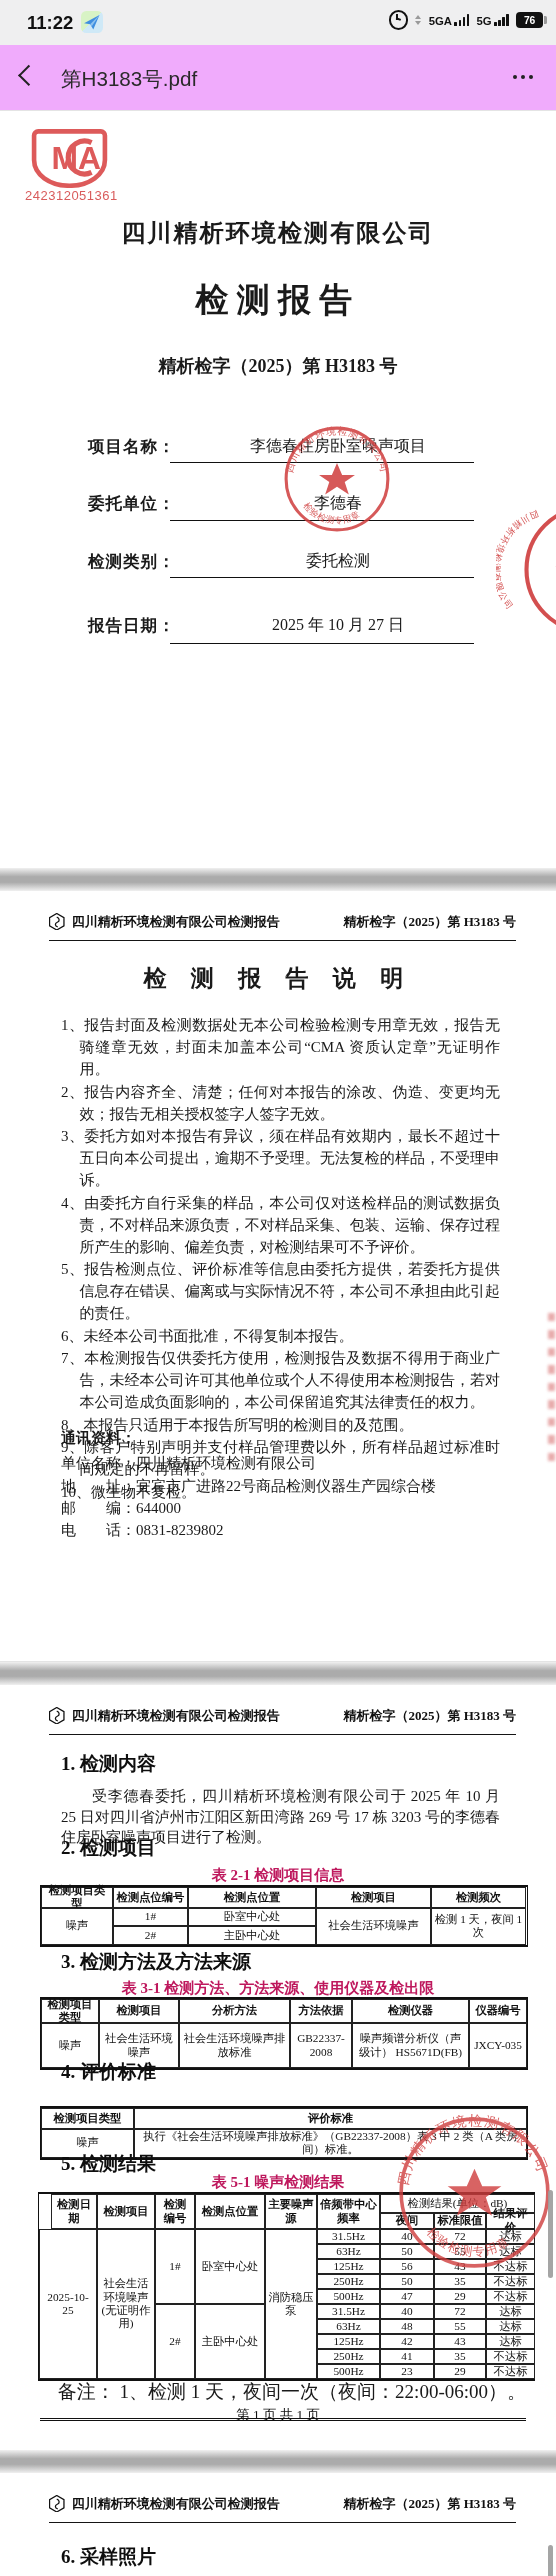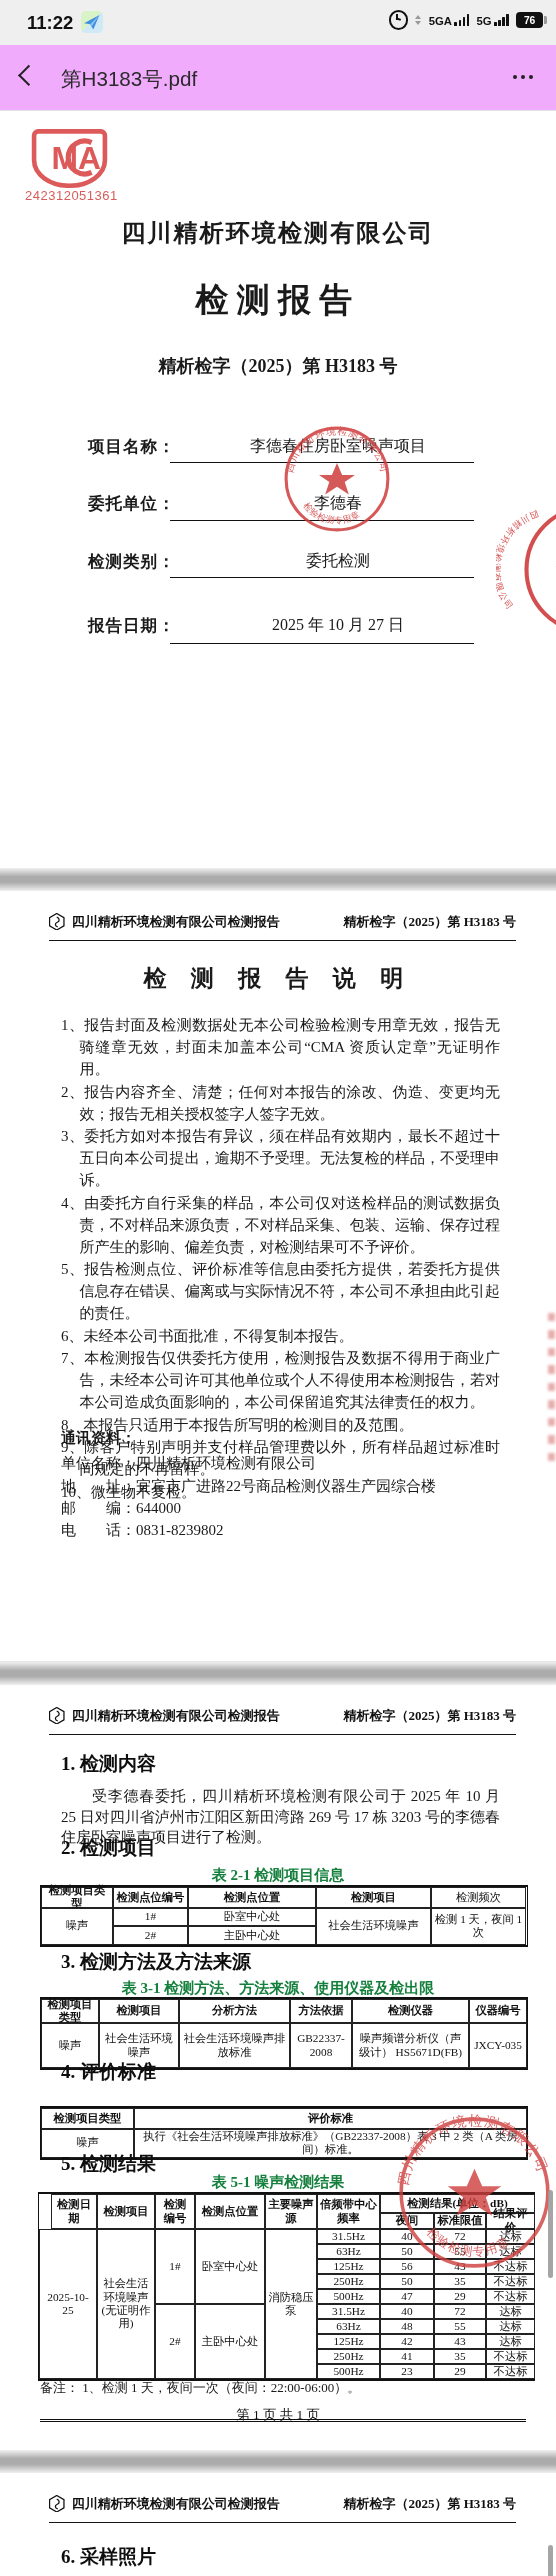--- a/index.html
+++ b/index.html
@@ -38,21 +38,21 @@
   
   .page{position:absolute;left:0;width:556px;background:#fff;overflow:hidden;}
   .sep{position:absolute;left:0;width:556px;height:23px;
        background:linear-gradient(to bottom,#f0f0f0,#ababab 38% 62%,#f0f0f0);}
   .pghead{position:absolute;top:21.6px;left:49px;right:40px;display:flex;align-items:center;
           font-size:13px;font-weight:bold;color:#111;}
   .pghead .hright{margin-left:auto;}
   .pglogo{margin-right:7.2px;flex:none;}
   .pgrule{position:absolute;top:49px;left:49px;right:40px;border-top:1.5px solid #151515;}
   .sect{position:absolute;left:61px;font-size:19px;font-weight:bold;color:#0e0e0e;}
-  .cap{position:absolute;left:0;width:556px;text-align:center;font-size:15px;font-weight:bold;color:#15803d;}
+  .cap{position:absolute;left:0;width:556px;text-align:center;font-size:15px;font-weight:bold;color:#be185d;}
   .tbl{position:absolute;display:grid;border:1px solid #111;border-top-width:2.1px;border-bottom-width:2.1px;
        background:#fff;}
   .c{border:0.5px solid #222;display:flex;align-items:center;justify-content:center;text-align:center;
      font-size:11.3px;line-height:13.4px;padding:0.5px 2.1px;color:#111;}
   .footer{position:absolute;left:0;width:556px;text-align:center;font-size:13.4px;color:#111;}
   
   .cma{position:absolute;left:31px;top:15.5px;width:77px;height:61px;}
   .cma-num{position:absolute;left:25px;top:77px;width:98px;font-size:13px;color:#d95c5c;
            letter-spacing:0.5px;font-family:"Liberation Sans",sans-serif;}
   .p1-company{position:absolute;left:0;top:106px;width:556px;text-align:center;font-size:24px;
@@ -246,21 +246,21 @@
   <div class="sect" style="top:66px;">1. 检测内容</div>
   <div class="para" style="top:101px;text-indent:31px;">受李德春委托，四川精析环境检测有限公司于 2025 年 10 月 25 日对四川省泸州市江阳区新田湾路 269 号 17 栋 3203 号的李德春住房卧室噪声项目进行了检测。</div>
 
   <div class="sect" style="top:150px;">2. 检测项目</div>
   <div class="cap" style="top:181px;">表 2-1 检测项目信息</div>
   <div class="tbl" style="left:40px;top:200px;width:486px;grid-template-columns:72px 75px 128px 115px 95px;grid-template-rows:20.6px 18.5px 18.5px;">
     <div class="c" style="grid-area:1/1/2/2;font-weight:bold;">检测项目类型</div>
     <div class="c" style="grid-area:1/2/2/3;font-weight:bold;">检测点位编号</div>
     <div class="c" style="grid-area:1/3/2/4;font-weight:bold;">检测点位置</div>
     <div class="c" style="grid-area:1/4/2/5;font-weight:bold;">检测项目</div>
-    <div class="c" style="grid-area:1/5/2/6;font-weight:normal;">检测频次</div>
+    <div class="c" style="grid-area:1/5/2/6;font-weight:bold;">检测频次</div>
     <div class="c" style="grid-area:2/1/4/2;">噪声</div>
     <div class="c" style="grid-area:2/2/3/3;">1#</div>
     <div class="c" style="grid-area:2/3/3/4;">卧室中心处</div>
     <div class="c" style="grid-area:2/4/4/5;">社会生活环境噪声</div>
     <div class="c" style="grid-area:2/5/4/6;">检测 1 天，夜间 1 次</div>
     <div class="c" style="grid-area:3/2/4/3;">2#</div>
     <div class="c" style="grid-area:3/3/4/4;">主卧中心处</div>
   </div>
 
   <div class="sect" style="top:264px;">3. 检测方法及方法来源</div>
@@ -290,21 +290,21 @@
 
   <div class="sect" style="top:466px;">5. 检测结果</div>
   <div class="cap" style="top:488px;">表 5-1 噪声检测结果</div>
   <div class="tbl" style="left:38px;top:507px;width:495px;font-size:10.8px;grid-template-columns:58px 58px 40px 70px 52px 63px 54px 52px 49px;grid-template-rows:18.5px 16.5px repeat(10,15px);">
     <div class="c" style="grid-area:1/1/3/2;font-weight:bold;margin-left:12px;">检测日期</div>
     <div class="c" style="grid-area:1/2/3/3;font-weight:bold;">检测项目</div>
     <div class="c" style="grid-area:1/3/3/4;font-weight:bold;">检测编号</div>
     <div class="c" style="grid-area:1/4/3/5;font-weight:bold;">检测点位置</div>
     <div class="c" style="grid-area:1/5/3/6;font-weight:bold;">主要噪声源</div>
     <div class="c" style="grid-area:1/6/3/7;font-weight:bold;">倍频带中心频率</div>
-    <div class="c" style="grid-area:1/7/2/10;font-weight:bold;">检测结果(单位：dB)</div>
+    <div class="c" style="grid-area:1/7/2/10;font-weight:normal;">检测结果(单位：dB)</div>
     <div class="c" style="grid-area:2/7/3/8;font-weight:bold;">夜间</div>
     <div class="c" style="grid-area:2/8/3/9;font-weight:bold;">标准限值</div>
     <div class="c" style="grid-area:2/9/3/10;font-weight:bold;">结果评价</div>
 
     <div class="c" style="grid-area:3/1/13/2;">2025-10-25</div>
     <div class="c" style="grid-area:3/2/13/3;">社会生活环境噪声(无证明作用)</div>
     <div class="c" style="grid-area:3/3/8/4;">1#</div>
     <div class="c" style="grid-area:3/4/8/5;">卧室中心处</div>
     <div class="c" style="grid-area:8/3/13/4;">2#</div>
     <div class="c" style="grid-area:8/4/13/5;">主卧中心处</div>
@@ -345,21 +345,21 @@
     <div class="c" style="grid-area:11/6/12/7;">250Hz</div>
     <div class="c" style="grid-area:11/7/12/8;">41</div>
     <div class="c" style="grid-area:11/8/12/9;">35</div>
     <div class="c" style="grid-area:11/9/12/10;">不达标</div>
     <div class="c" style="grid-area:12/6/13/7;">500Hz</div>
     <div class="c" style="grid-area:12/7/13/8;">23</div>
     <div class="c" style="grid-area:12/8/13/9;">29</div>
     <div class="c" style="grid-area:12/9/13/10;">不达标</div>
   </div>
 
-  <div class="abs" style="left:40px;top:694px;width:486px;font-size:13px;border-bottom:3.1px double #111;padding-bottom:22px;">备注：  1、检测 1 天，夜间一次（夜间：22:00-06:00）。</div>
+  <div class="abs" style="left:40px;top:694px;width:486px;font-size:19px;border-bottom:3.1px double #111;padding-bottom:13px;text-align:right;">备注：  1、检测 1 天，夜间一次（夜间：22:00-06:00）。</div>
   <div class="footer" style="top:721px;">第 1 页 共 1 页</div>
 
   <svg class="abs" style="left:396px;top:429px;opacity:.8;" width="157" height="157" viewBox="0 0 304 304">
     <defs>
       <path id="arcT3" d="M 22,152 A 130,130 0 1 1 282,152"></path>
       <path id="arcB3" d="M 45,206 A 118,118 0 0 0 259,206"></path>
     </defs>
     <circle cx="152" cy="152" r="142" fill="none" stroke="#cf3d3d" stroke-width="7"></circle>
     <polygon points="152,106 167,140 204,140 174,161 186,197 152,175 118,197 130,161 100,140 137,140" fill="#cf3d3d"></polygon>
     <text class="stamp-text" font-size="27" letter-spacing="3">

